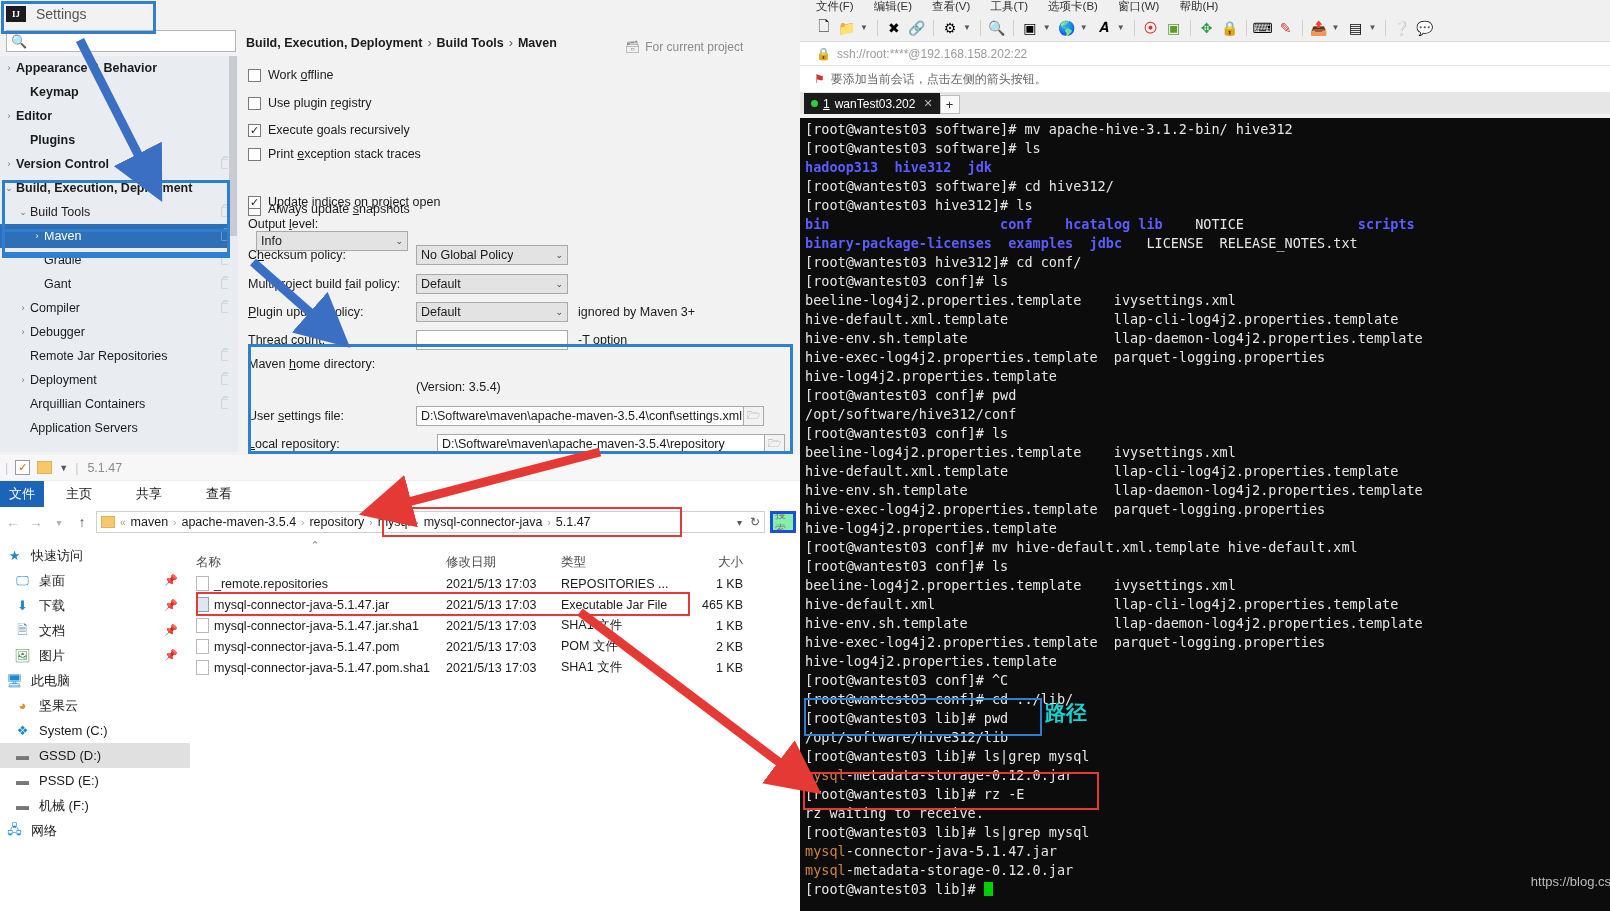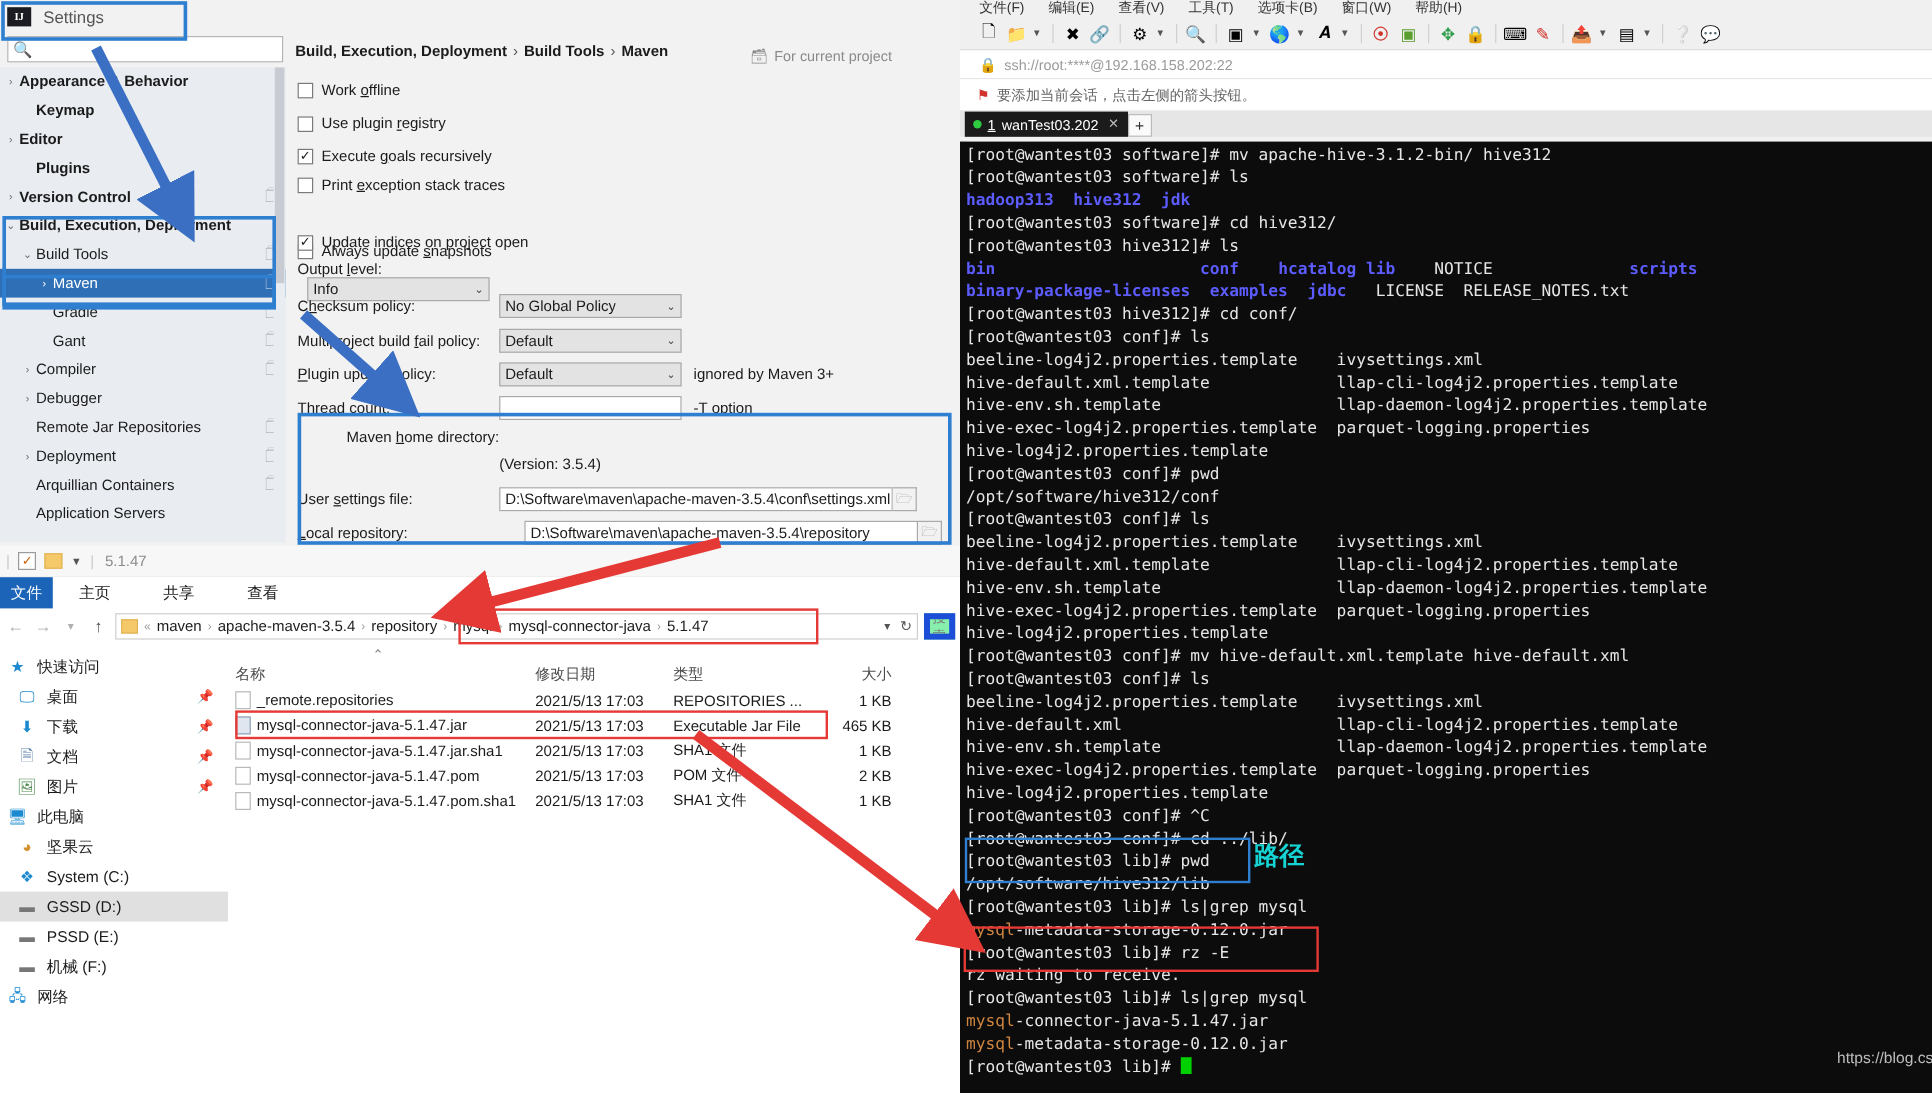--- a/index.html
+++ b/index.html
@@ -128,21 +128,21 @@
   .nav-ic.active { color: #555; }
   .crumbbar {
     flex: 1; height: 22px; border: 1px solid #cfcfcf; background: #fff;
     display: flex; align-items: center; padding: 0 4px; font-size: 12.5px; gap: 3px;
   }
   .crumb-folder { width: 14px; height: 12px; background: #f5c969; border: 1px solid #e0b356; }
   .crumb { white-space: nowrap; }
   .crumb-sep { color: #9a9a9a; font-size: 10px; margin: 0 2px; }
   .cb-right { margin-left: auto; display: flex; align-items: center; gap: 8px; color:#555; }
   .searchbox {
-    width: 26px; height: 22px; border: 5px solid #1d4ed8; background: #86efac;
+    width: 26px; height: 22px; border: 3px solid #1d4ed8; background: #86efac;
     display: flex; align-items: center; font-size: 11px; color: #777; overflow: hidden;
     padding-left: 2px;
   }
 
   .exp-body { display: flex; height: 370px; }
   .exp-nav { width: 190px; padding-top: 6px; font-size: 13px; }
   .nav-row { height: 25px; display: flex; align-items: center; gap: 8px; padding-left: 6px; position: relative; }
   .nav-row.indent { padding-left: 14px; }
   .nav-row.sel { background: #e0e0e0; }
   .nav-pin { position: absolute; right: 12px; color: #8a8a8a; font-size: 11px; }
@@ -384,21 +384,21 @@
             </div>
             <span class="hint">ignored by Maven 3+</span>
           </div>
           <div class="fld-row" style="top: 302px;">
             <div class="fld-label">Thread count:</div>
             <div class="txtin"></div>
             <span class="hint">-T option</span>
           </div>
         </div>
 
-      <div class="fld-row" style="top:329px;text-align:right;">
+      <div class="fld-row" style="top:329px;">
         <div class="fld-label" id="mh-label">Maven <span class="u">h</span>ome directory:</div>
       </div>
       <div class="fld-row" style="top:352px;">
         <div class="fld-label"></div>
         <div>(Version: 3.5.4)</div>
       </div>
       <div class="fld-row" style="top:378px;">
         <div class="fld-label" id="us-label">User <span class="u">s</span>ettings file:</div>
         <div class="wide-in" style="width:328px;">D:\Software\maven\apache-maven-3.5.4\conf\settings.xml</div>
         <div class="browse-btn">🗁</div>

